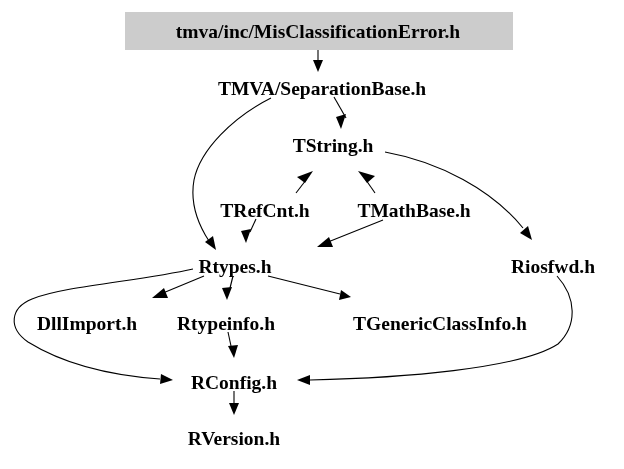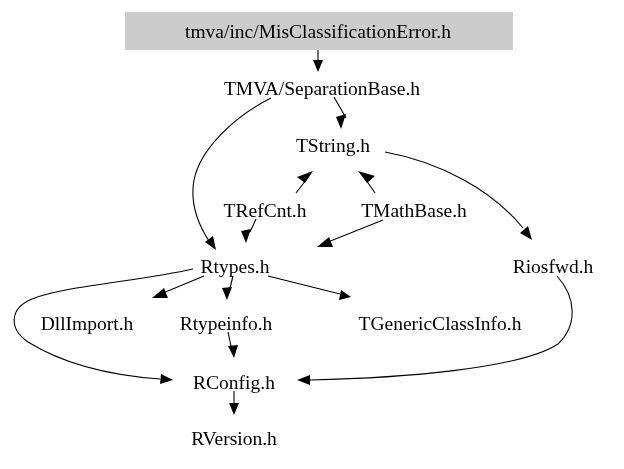--- a/index.html
+++ b/index.html
@@ -10,20 +10,21 @@
   body {
     width: 624px;
     height: 469px;
     font-family: "Liberation Serif", "DejaVu Serif", serif;
     overflow: hidden;
   }
   #graph-root {
     position: relative;
     width: 548px;
     height: 469px;
+    font-weight: bold;
   }
   svg#dep-graph {
     display: block;
     width: 624px;
     height: 469px;
   }
   .node-label {
     font-family: "Liberation Serif", "DejaVu Serif", serif;
     font-size: 19.5px;
     fill: #000000;

